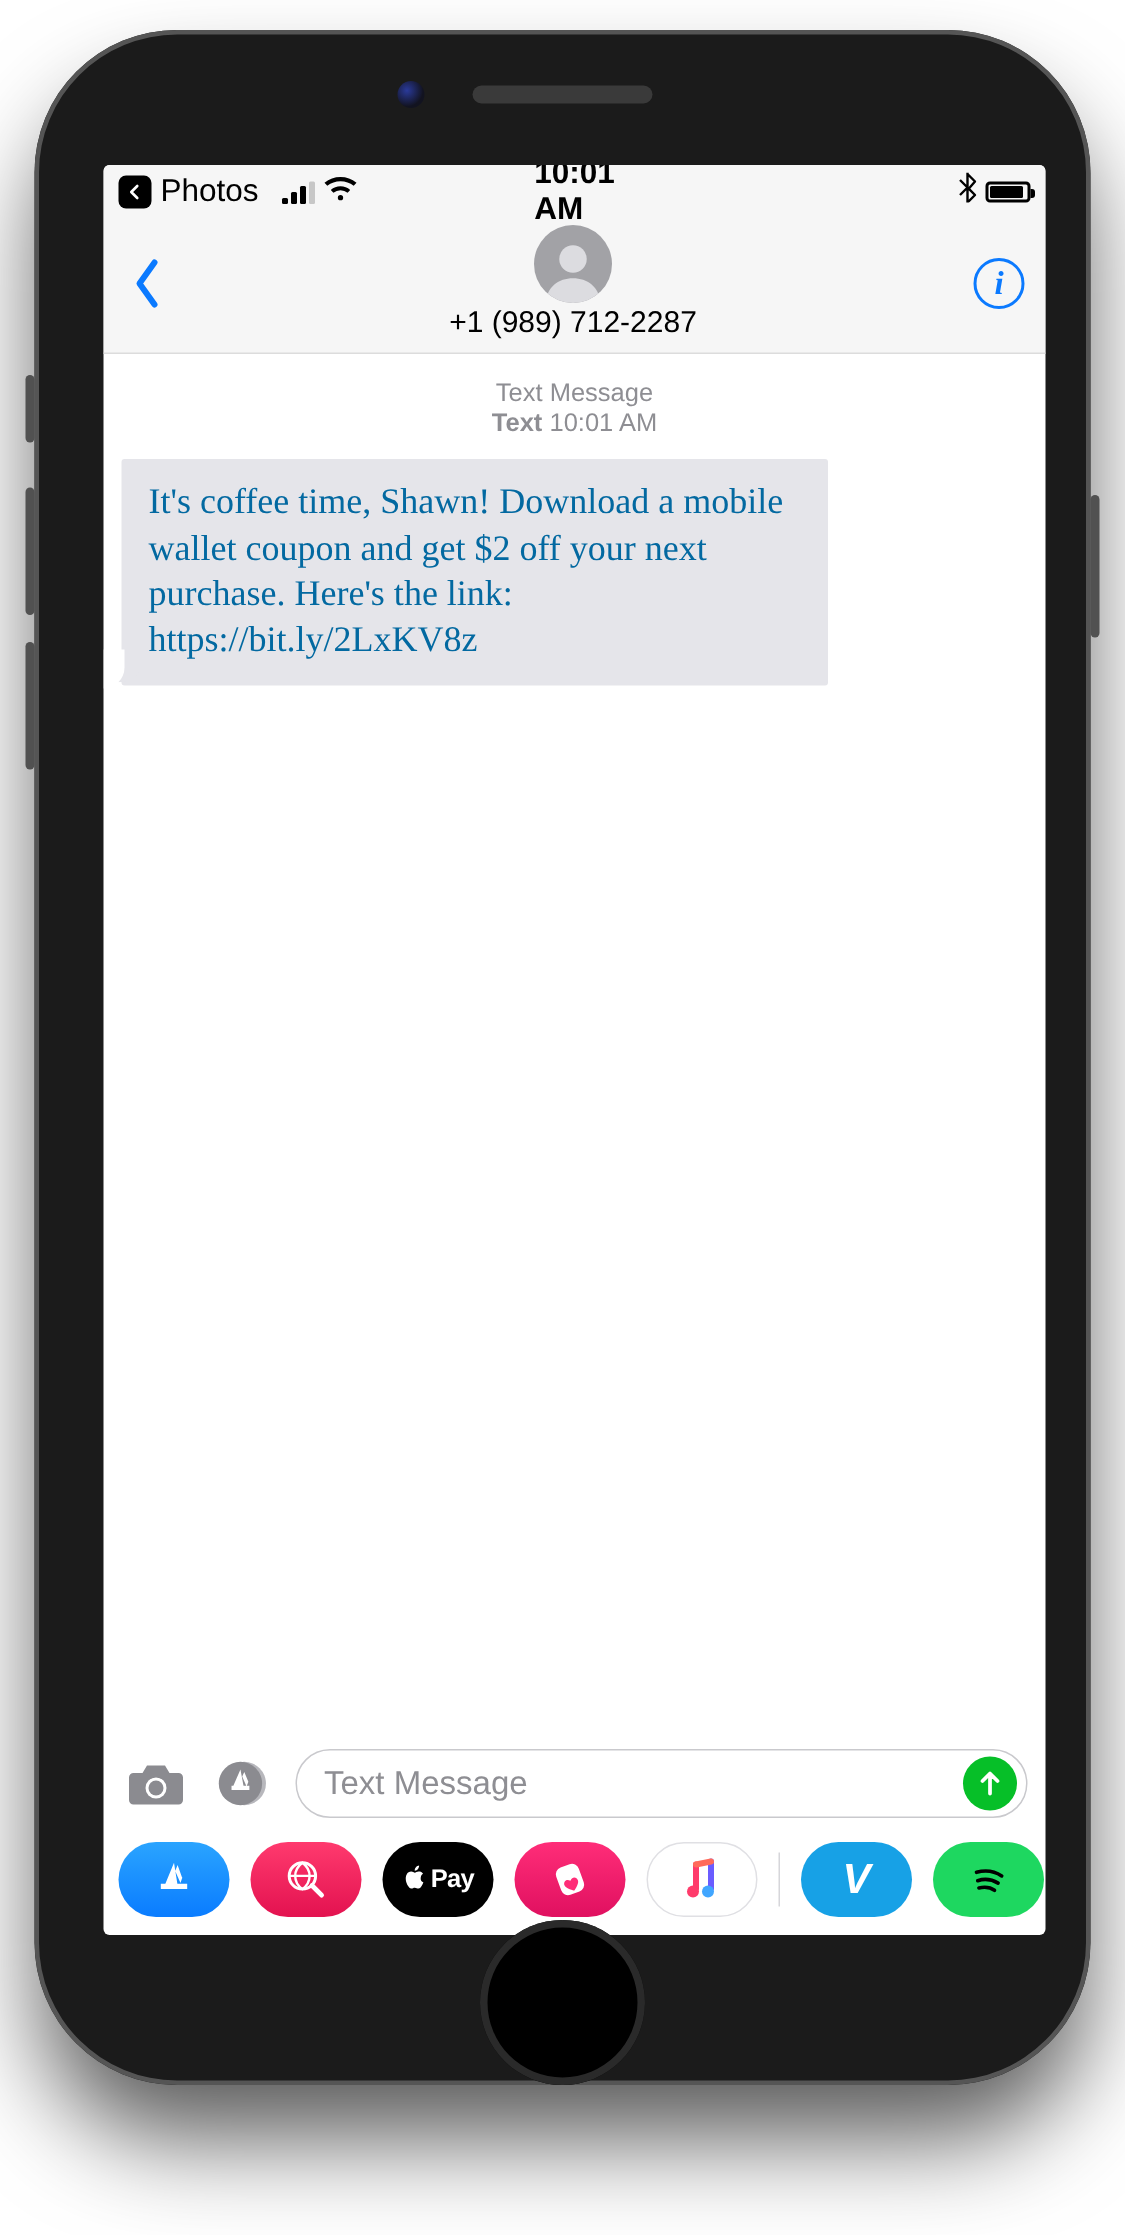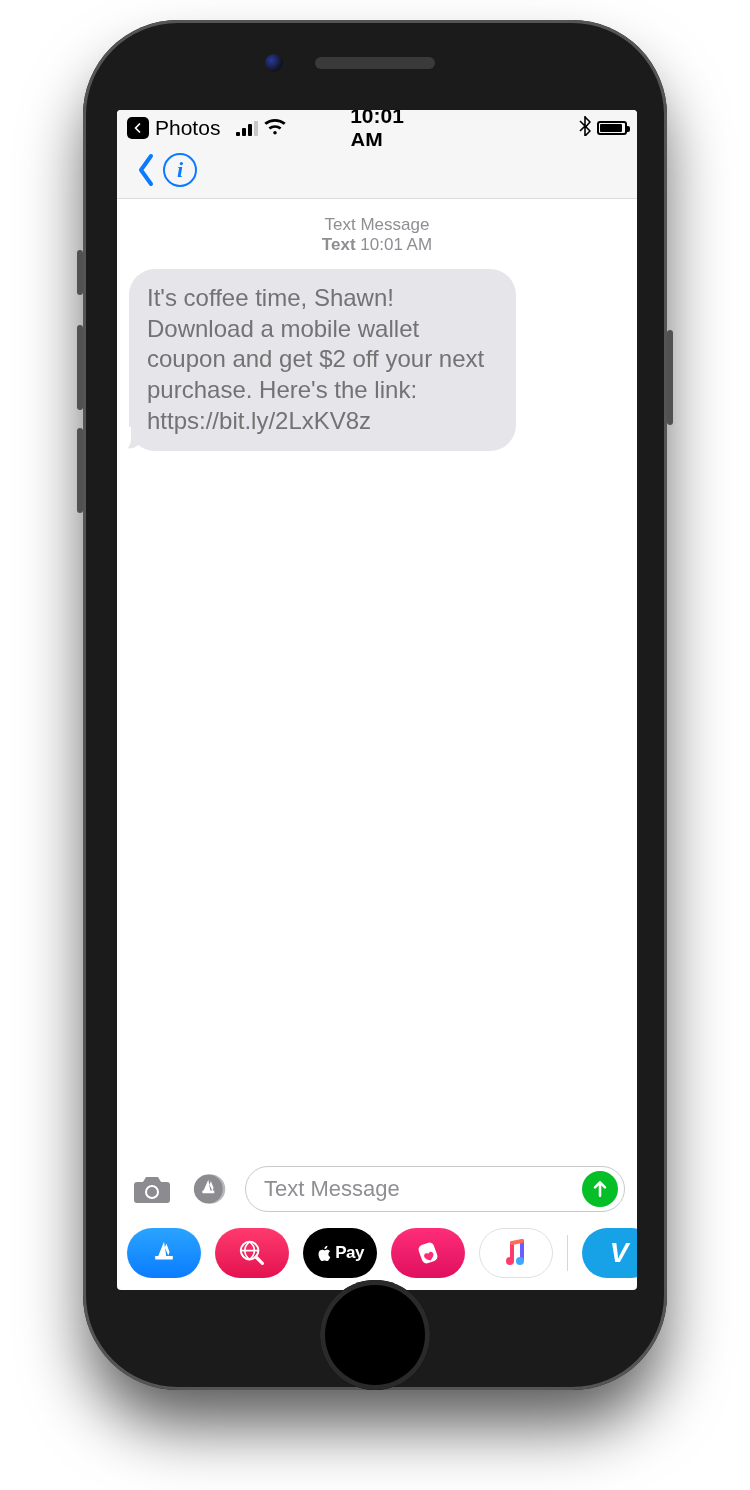--- a/index.html
+++ b/index.html
@@ -15,27 +15,27 @@
   .frame-wrap {
     width: 750px;
     height: 1490px;
     display: flex;
     align-items: center;
     justify-content: center;
     background: #fff;
   }
   .phone {
     position: relative;
-    width: 584px;
+    width: 704px;
     height: 1370px;
     top: -40px;
     background: #1b1b1b;
     border-radius: 95px;
     box-shadow: 0 40px 65px -5px rgba(0,0,0,0.65), inset 0 0 0 3px #555;
-    padding: 90px 30px 100px 34px;
+    padding: 90px 30px 100px 46px;
   }
   .phone::before {
     content: "";
     position: absolute;
     left: 50%;
     top: 37px;
     transform: translateX(-50%);
     width: 120px;
     height: 12px;
     background: #3a3a3a;
@@ -152,26 +152,27 @@
   
   .messages { flex:1; overflow:auto; padding: 16px 12px 4px; }
   .timestamp { text-align:center; font-size:17px; color:#8e8e93; margin-bottom: 14px; }
   .timestamp .day { font-weight:600; color:#8e8e93; }
   .timestamp .tm  { font-weight:400; }
 
   .bubble-row { display:flex; }
   .bubble {
     max-width: 78%;
     background: #e5e5ea;
-    color: #737373;
+    color: #0369a1;
     padding: 14px 18px;
-    border-radius: 26px;
+    border-radius: 2px;
     font-size: 24px;
     line-height: 1.28;
     position: relative;
+    font-family: Liberation Serif, serif;
   }
   .bubble::before {
     content:""; position:absolute; left:-6px; bottom:2px;
     width: 22px; height: 22px; background:#e5e5ea;
     border-bottom-right-radius: 18px;
     transform: rotate(0deg);
     clip-path: polygon(35% 0, 100% 0, 100% 100%, 0 100%);
   }
   .bubble::after {
     content:""; position:absolute; left:-14px; bottom:-2px;
@@ -217,21 +218,21 @@
   .pill.music    { background:#fff; border:1px solid #e0e0e4; }
   .pill.venmo    { background:#17a1e6; font-size:28px; font-weight:800; font-style: italic;}
   .pill.spotify  { background:#1ed760; }
 
   .drawer-sep { width:1px; height:36px; background:#d6d6da; flex:0 0 auto; }
 
   .appstore-a {
     width: 30px; height:30px; display:block;
   }
 
-  .applepay-txt { display:inline-flex; align-items:center; gap:2px; }
+  .applepay-txt { display:inline-flex; align-items:flex-start; gap:2px; }
   .applepay-txt svg { width:17px; height:17px; fill:#fff; }
 
 </style>
 </head>
 <body>
 
 <div class="frame-wrap">
   <div class="phone">
     <div class="camera"></div>
     <div class="side-btn mute"></div>
@@ -274,20 +275,29 @@
           <span class="battery"></span>
         </div>
       </div>
 
       <div class="convo-header">
         <div class="hdr-back">
           <svg viewBox="0 0 20 34">
               <path d="M14 3 4 17l10 14" stroke="#0b7aff" stroke-width="4" fill="none" stroke-linecap="round" stroke-linejoin="round"></path>
             </svg>
         </div>
+        <div class="hdr-center">
+          <div class="avatar">
+            <svg viewBox="0 0 48 48">
+                <circle cx="24" cy="16" r="10"></circle>
+                <path d="M4 50c0-13 9-20 20-20s20 7 20 20"></path>
+              </svg>
+          </div>
+          <div class="phone-number">+1 (989) 712-2287</div>
+        </div>
         <div class="hdr-info">
           <span>i</span>
         </div>
       </div>
 
       <div class="messages">
         <div class="timestamp">
           <div>Text Message</div>
           <span class="day">Text</span>
           <span class="tm">10:01 AM</span>

